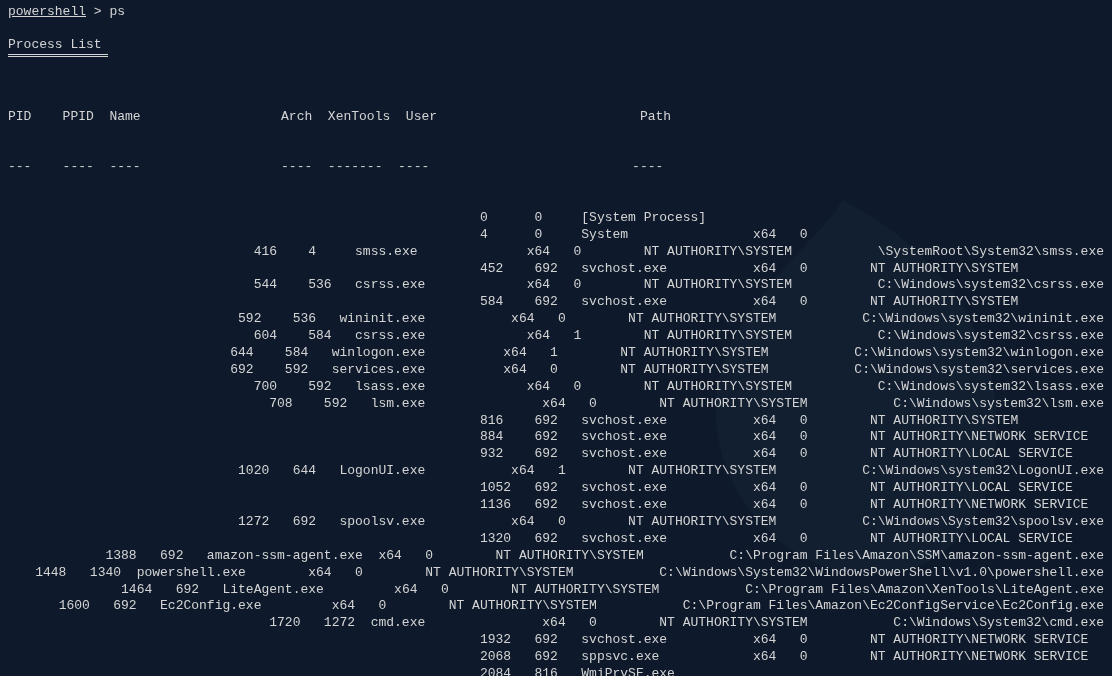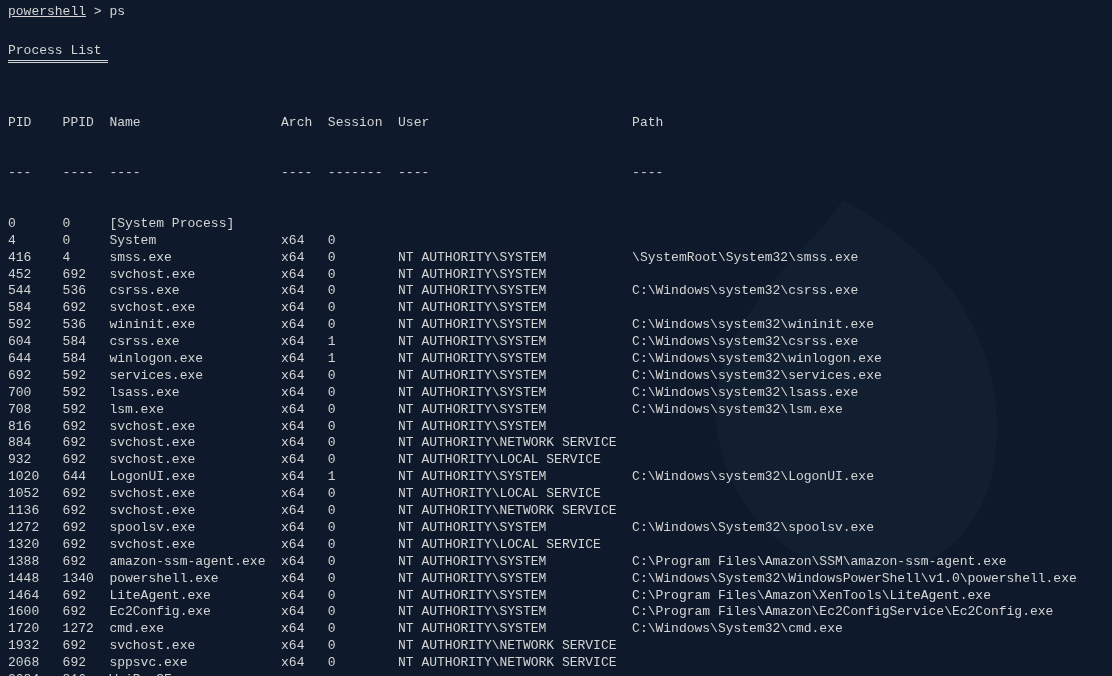--- a/index.html
+++ b/index.html
@@ -9,35 +9,35 @@
     font-family: "Consolas", "Courier New", monospace;
     font-size: 13px;
     line-height: 1.3;
     padding: 4px 8px;
     width: 1112px;
     position: relative;
   }
   .prompt-line { white-space: pre; }
   .prompt { text-decoration: underline; }
   .header-title {
-    margin-top: 22px;
+    margin-top: 16px;
     display: inline-block;
     white-space: pre;
   }
   .header-underline {
     border-bottom: 3px double #d4d4d4;
     width: 100px;
     height: 4px;
     margin-top: -1px;
     margin-bottom: 18px;
   }
   .tbl { white-space: pre; }
   .hdr-row { white-space: pre; }
   .rule-row { white-space: pre; }
-  .data-row { white-space: pre; }
+  .data-row { white-space: pre; text-align: right; }
   
   .bgicon {
     position: absolute;
     top: 150px;
     right: 20px;
     width: 500px;
     height: 500px;
     opacity: 0.04;
     z-index: -1;
   }
@@ -50,19 +50,19 @@
 <svg class="bgicon" viewBox="0 0 100 100">
   <path d="M50 10 C 70 20, 85 40, 80 65 C 75 85, 55 90, 40 80 C 25 70, 20 50, 30 35 C 38 22, 48 15, 50 10 Z M45 35 C 50 30, 58 32, 60 40 C 62 48, 55 55, 48 52 C 41 49, 40 40, 45 35 Z" fill="#6fa0c9"></path>
 </svg>
 
 <div class="prompt-line"><span class="prompt">powershell</span><span> &gt; </span><span>ps</span></div>
 
 <div class="header-title">Process List</div>
 <div class="header-underline"></div>
 
 <div class="tbl">
-  <div class="hdr-row" id="headers">PID    PPID  Name                  Arch  Session  User                          Path                                                        </div>
+  <div class="hdr-row" id="headers">PID    PPID  Name                  Arch  XenTools  User                          Path                                                        </div>
   <div class="rule-row" id="rules">---    ----  ----                  ----  -------  ----                          ----                                                        </div>
   <div id="rows"><div class="data-row">0      0     [System Process]                                                   </div><div class="data-row">4      0     System                x64   0                                      </div><div class="data-row">416    4     smss.exe              x64   0        NT AUTHORITY\SYSTEM           \SystemRoot\System32\smss.exe</div><div class="data-row">452    692   svchost.exe           x64   0        NT AUTHORITY\SYSTEM           </div><div class="data-row">544    536   csrss.exe             x64   0        NT AUTHORITY\SYSTEM           C:\Windows\system32\csrss.exe</div><div class="data-row">584    692   svchost.exe           x64   0        NT AUTHORITY\SYSTEM           </div><div class="data-row">592    536   wininit.exe           x64   0        NT AUTHORITY\SYSTEM           C:\Windows\system32\wininit.exe</div><div class="data-row">604    584   csrss.exe             x64   1        NT AUTHORITY\SYSTEM           C:\Windows\system32\csrss.exe</div><div class="data-row">644    584   winlogon.exe          x64   1        NT AUTHORITY\SYSTEM           C:\Windows\system32\winlogon.exe</div><div class="data-row">692    592   services.exe          x64   0        NT AUTHORITY\SYSTEM           C:\Windows\system32\services.exe</div><div class="data-row">700    592   lsass.exe             x64   0        NT AUTHORITY\SYSTEM           C:\Windows\system32\lsass.exe</div><div class="data-row">708    592   lsm.exe               x64   0        NT AUTHORITY\SYSTEM           C:\Windows\system32\lsm.exe</div><div class="data-row">816    692   svchost.exe           x64   0        NT AUTHORITY\SYSTEM           </div><div class="data-row">884    692   svchost.exe           x64   0        NT AUTHORITY\NETWORK SERVICE  </div><div class="data-row">932    692   svchost.exe           x64   0        NT AUTHORITY\LOCAL SERVICE    </div><div class="data-row">1020   644   LogonUI.exe           x64   1        NT AUTHORITY\SYSTEM           C:\Windows\system32\LogonUI.exe</div><div class="data-row">1052   692   svchost.exe           x64   0        NT AUTHORITY\LOCAL SERVICE    </div><div class="data-row">1136   692   svchost.exe           x64   0        NT AUTHORITY\NETWORK SERVICE  </div><div class="data-row">1272   692   spoolsv.exe           x64   0        NT AUTHORITY\SYSTEM           C:\Windows\System32\spoolsv.exe</div><div class="data-row">1320   692   svchost.exe           x64   0        NT AUTHORITY\LOCAL SERVICE    </div><div class="data-row">1388   692   amazon-ssm-agent.exe  x64   0        NT AUTHORITY\SYSTEM           C:\Program Files\Amazon\SSM\amazon-ssm-agent.exe</div><div class="data-row">1448   1340  powershell.exe        x64   0        NT AUTHORITY\SYSTEM           C:\Windows\System32\WindowsPowerShell\v1.0\powershell.exe</div><div class="data-row">1464   692   LiteAgent.exe         x64   0        NT AUTHORITY\SYSTEM           C:\Program Files\Amazon\XenTools\LiteAgent.exe</div><div class="data-row">1600   692   Ec2Config.exe         x64   0        NT AUTHORITY\SYSTEM           C:\Program Files\Amazon\Ec2ConfigService\Ec2Config.exe</div><div class="data-row">1720   1272  cmd.exe               x64   0        NT AUTHORITY\SYSTEM           C:\Windows\System32\cmd.exe</div><div class="data-row">1932   692   svchost.exe           x64   0        NT AUTHORITY\NETWORK SERVICE  </div><div class="data-row">2068   692   sppsvc.exe            x64   0        NT AUTHORITY\NETWORK SERVICE  </div><div class="data-row">2084   816   WmiPrvSE.exe                                                       </div></div>
 </div>
 
 
 
 
 </body></html>

